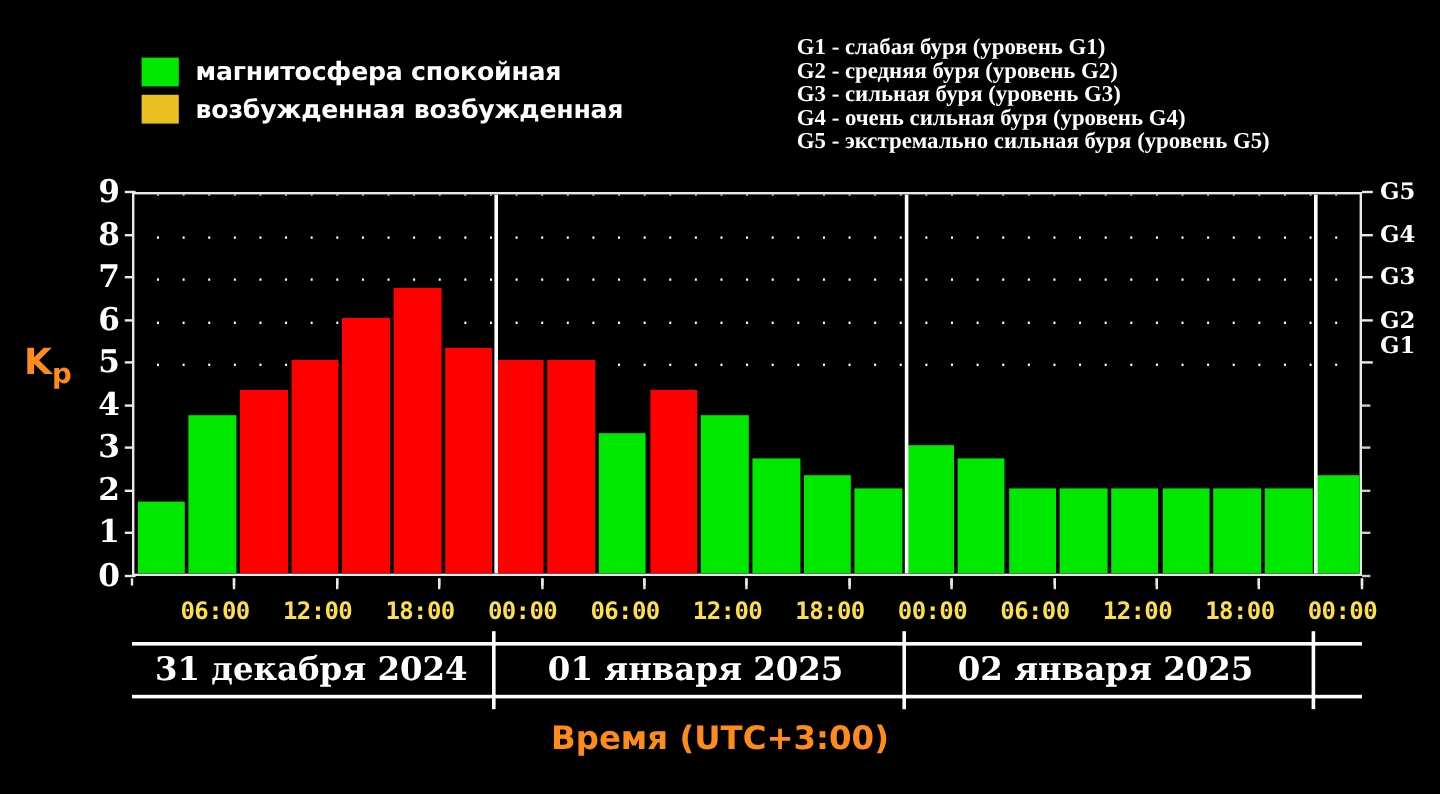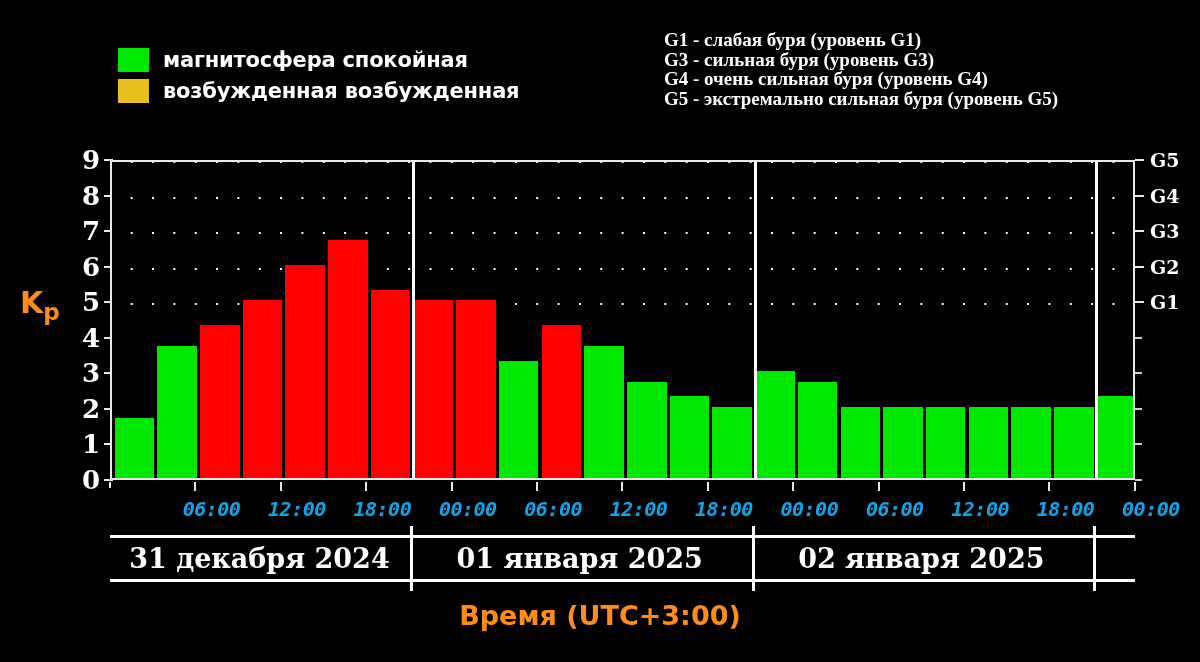--- a/index.html
+++ b/index.html
@@ -109,27 +109,26 @@
     position: absolute; left: 1135px; width: 7px; height: 2px; background: #cccccc;
   }
 
   
   .xtickmark {
     position: absolute; top: 482px; width: 2px; height: 9px; background: #e8e8e8;
   }
   .xtick {
     position: absolute; top: 497px;
     width: 90px; margin-left: -45px;
-    text-align: right;
-    color: #0ea5e9;
+    text-align: left;
+    color: #fde047;
     font-family: "DejaVu Sans Mono", monospace;
     font-size: 20px;
     font-weight: 700;
     letter-spacing: -0.5px;
-    font-style: italic;
   }
 
   
   .dateband {
     position: absolute; left: 110px; top: 535px;
     width: 1025px; height: 47px;
     border-top: 3px solid #ffffff;
     border-bottom: 3px solid #ffffff;
   }
   .datecell {
@@ -165,20 +164,21 @@
         <div class="legend-label">магнитосфера спокойная</div>
       </div>
       <div class="legend-row">
         <div class="legend-swatch" style="background: rgb(232, 192, 32);"></div>
         <div class="legend-label">возбужденная возбужденная</div>
       </div>
     </div>
 
   <div class="gkey" id="gkey">
       <div class="gkey-line">G1 - слабая буря (уровень G1)</div>
+      <div class="gkey-line">G2 - средняя буря (уровень G2)</div>
       <div class="gkey-line">G3 - сильная буря (уровень G3)</div>
       <div class="gkey-line">G4 - очень сильная буря (уровень G4)</div>
       <div class="gkey-line">G5 - экстремально сильная буря (уровень G5)</div>
     </div>
 
   <div class="kp-label">
     <span>K</span><sub>p</sub>
   </div>
 
   <div id="yaxis">
@@ -197,21 +197,21 @@
       <div class="ytick" style="left: 36px; top: 253.667px;">6</div>
       <div class="ytickmark" style="left: 104px; top: 265.667px;"></div>
       <div class="ytick" style="left: 36px; top: 218.111px;">7</div>
       <div class="ytickmark" style="left: 104px; top: 230.111px;"></div>
       <div class="ytick" style="left: 36px; top: 182.556px;">8</div>
       <div class="ytickmark" style="left: 104px; top: 194.556px;"></div>
       <div class="ytick" style="left: 36px; top: 147px;">9</div>
       <div class="ytickmark" style="left: 104px; top: 159px;"></div>
     </div>
   <div id="gaxis">
-      <div class="glabel" style="top: 293px;">G1</div>
+      <div class="glabel" style="top: 279px;">G1</div>
       <div class="gtickmark" style="top: 301.222px;"></div>
       <div class="glabel" style="top: 257.667px;">G2</div>
       <div class="gtickmark" style="top: 265.667px;"></div>
       <div class="glabel" style="top: 222.111px;">G3</div>
       <div class="gtickmark" style="top: 230.111px;"></div>
       <div class="glabel" style="top: 186.556px;">G4</div>
       <div class="gtickmark" style="top: 194.556px;"></div>
       <div class="glabel" style="top: 151px;">G5</div>
       <div class="gtickmark" style="top: 159px;"></div>
       <div class="gminor" style="top: 479px;"></div>

